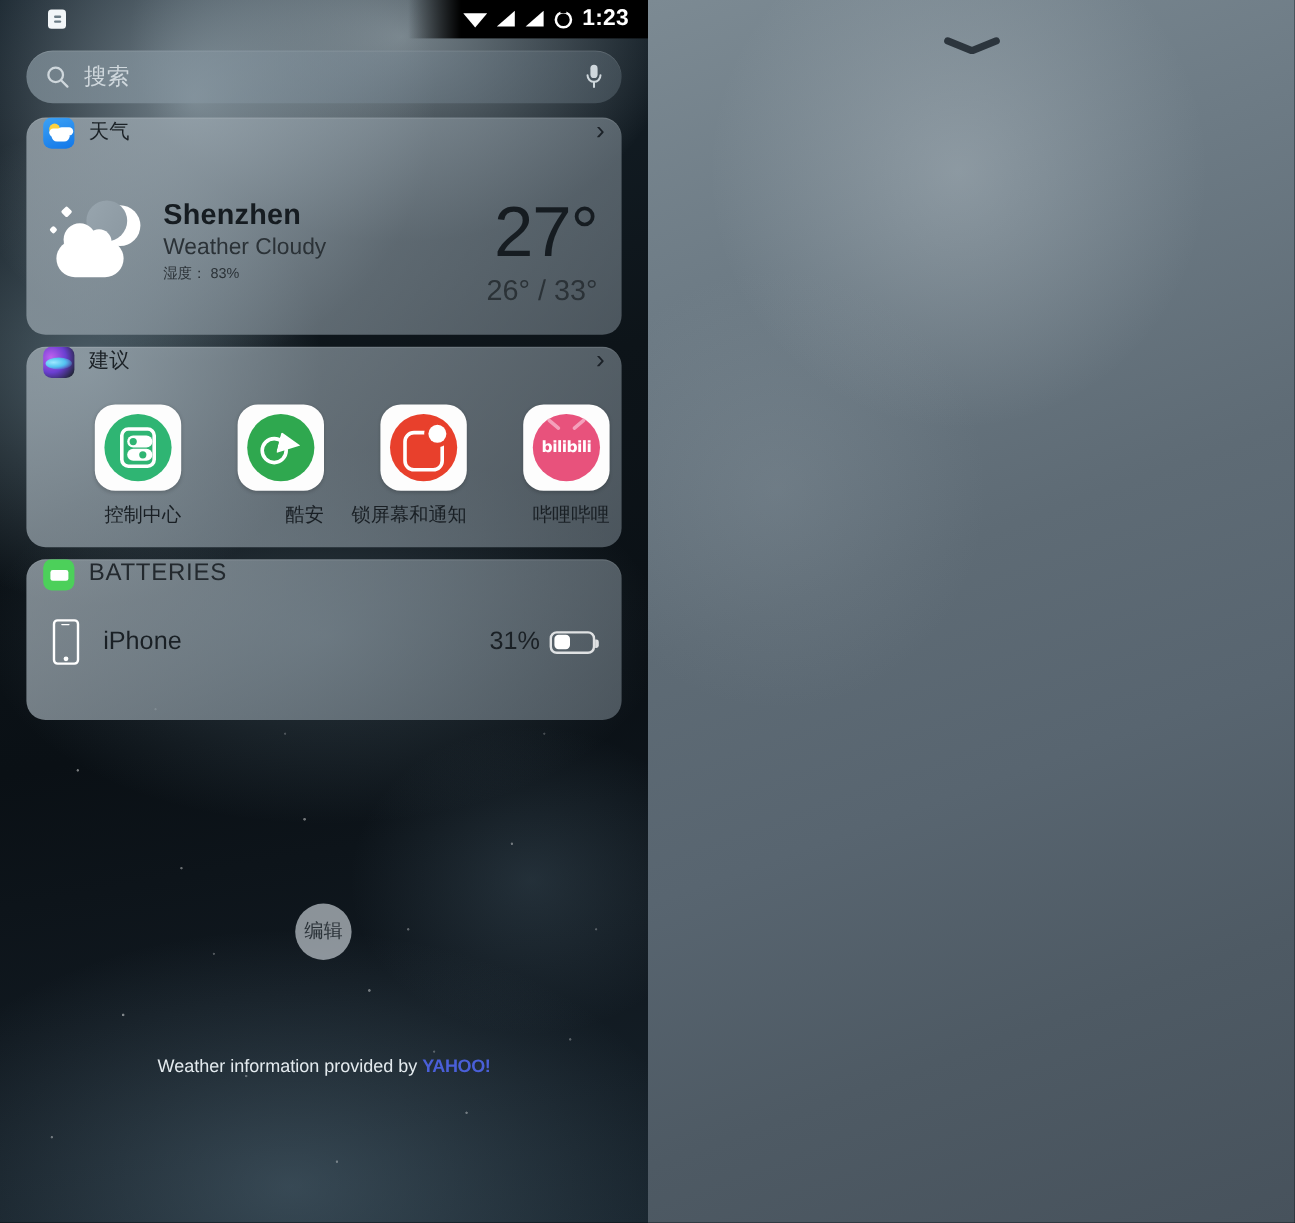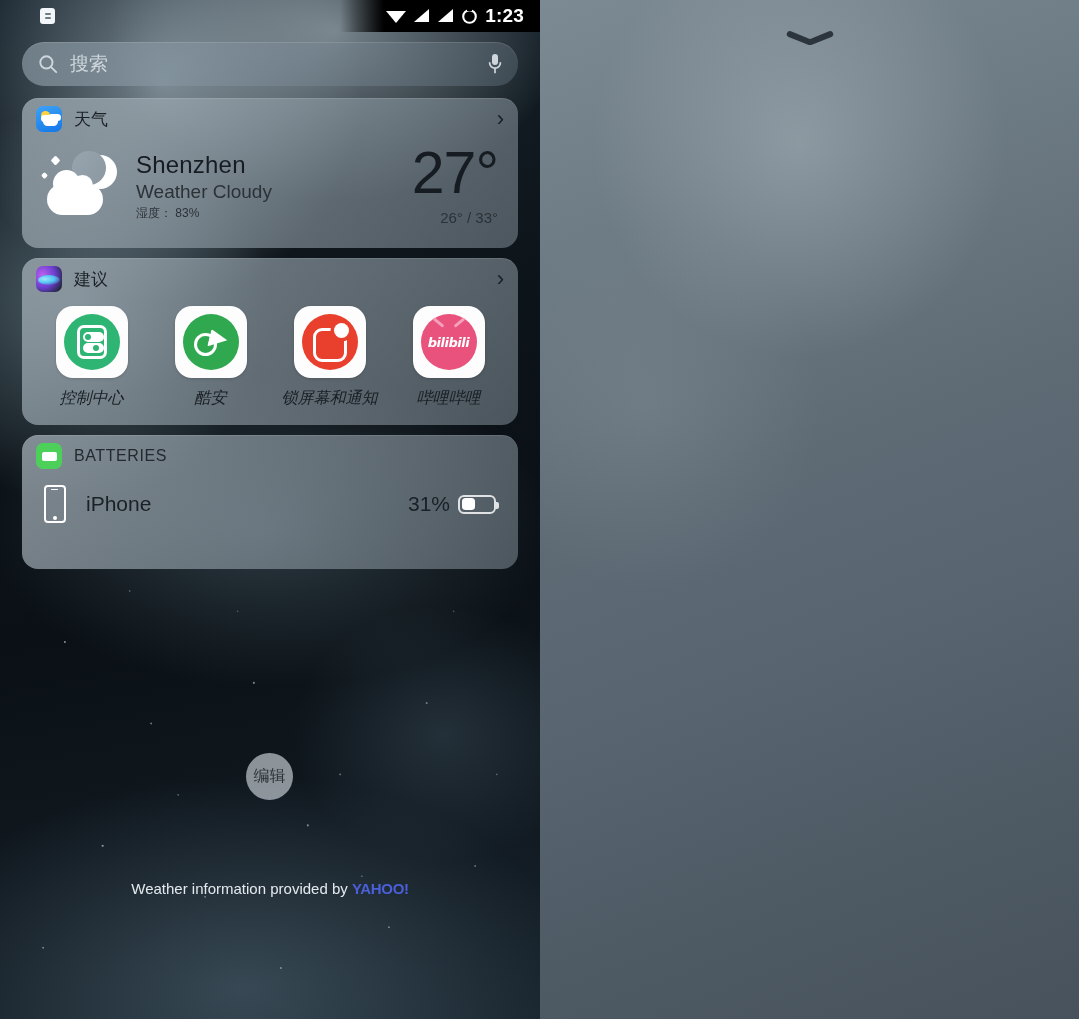--- a/index.html
+++ b/index.html
@@ -80,24 +80,24 @@
   }
   .search-text{ color:#cfd7dc; font-size:19px; margin-left:12px; }
 
   
   .widgets{ position:absolute; top:98px; left:22px; width:496px; z-index:6; }
   .widget{
     border-radius:16px; overflow:hidden; margin-bottom:10px;
     background:linear-gradient(125deg,rgba(168,180,188,.72) 0%,rgba(143,156,165,.68) 42%,rgba(108,120,129,.66) 100%);
     box-shadow:0 1px 0 rgba(255,255,255,.10) inset;
   }
-  .w-head{ height:42px; display:flex; align-items:center; padding:0 14px; }
+  .w-head{ height:42px; display:flex; padding:0 14px; }
   .w-ico{ width:26px;height:26px;border-radius:7px;flex:0 0 26px; position:relative; overflow:hidden;}
   .w-title{ margin-left:12px; color:#1b2126; font-size:17px; font-weight:500; }
-  .w-title.upper{ font-size:16px; letter-spacing:.6px; color:#23292e; }
+  .w-title.upper{ font-size:20px; letter-spacing:.6px; color:#23292e; }
   .chev{ margin-left:auto; color:#1a2026; font-size:22px; line-height:1; font-weight:300;}
 
   
   .ico-weather{ background:linear-gradient(160deg,#3da2f5,#1277e8); }
   .ico-weather::before{content:"";position:absolute;left:5px;top:5px;width:9px;height:9px;border-radius:50%;background:#ffd23f;}
   .ico-weather::after{content:"";position:absolute;left:7px;top:11px;width:15px;height:9px;border-radius:5px;background:#fff;
     box-shadow:-3px -3px 0 -1px #fff, 4px -4px 0 -1px #fff;}
   .ico-siri{ background:radial-gradient(circle at 25% 35%,#c061f0,#6a3fd0 48%,#1d2430 90%); }
   .ico-siri::after{content:"";position:absolute;left:2px;top:9px;width:22px;height:10px;border-radius:50%;
     background:radial-gradient(ellipse at 30% 40%,#9de8ff,#53c3f0 45%,rgba(60,90,160,.2) 80%);}
@@ -113,30 +113,30 @@
   }
   .wx-moon::after{ content:""; position:absolute; left:-11px; top:-4px; width:34px;height:34px;border-radius:50%;
     background:linear-gradient(125deg,rgba(152,165,174,1),rgba(139,152,161,1));}
   .wx-cloud{ position:absolute; left:7px; bottom:8px; width:56px; height:31px; border-radius:16px; background:#fff; }
   .wx-cloud::before{content:"";position:absolute;left:6px;top:-14px;width:27px;height:27px;border-radius:50%;background:#fff;}
   .wx-cloud::after{content:"";position:absolute;left:25px;top:-9px;width:21px;height:21px;border-radius:50%;background:#fff;}
   .wx-star{ position:absolute; background:#fff; width:7px;height:7px; transform:rotate(45deg); border-radius:1.5px;}
   .wx-star.s1{ left:12px; top:8px; }
   .wx-star.s2{ left:2px; top:24px; width:5px;height:5px;}
   .wx-info{ margin-left:14px; }
-  .wx-city{ font-size:24px; color:#161c21; font-weight:400; letter-spacing:.2px; }
+  .wx-city{ font-size:24px; color:#161c21; font-weight:700; letter-spacing:.2px; }
   .wx-cond{ font-size:19px; color:#2b3237; margin-top:2px; font-weight:400;}
   .wx-hum{ font-size:12px; color:#2b3237; margin-top:2px; }
-  .wx-right{ margin-left:auto; text-align:right; padding-right:2px;}
+  .wx-right{ margin-left:auto; text-align:right; padding-right:2px;margin-top:20px;}
   .wx-temp{ font-size:59px; line-height:.92; color:#161c21; font-weight:300; letter-spacing:-1px;}
-  .wx-hl{ font-size:15px; color:#2b3237; margin-top:9px; }
+  .wx-hl{ font-size:24px; color:#2b3237; margin-top:9px; }
 
   
   .sg-body{ display:flex; padding:6px 10px 16px 10px; }
-  .sg-item{ flex:1; display:flex; flex-direction:column; align-items:center;font-style:italic; }
+  .sg-item{ flex:1; display:flex; flex-direction:column; align-items:flex-end; }
   .sg-icon{ width:72px;height:72px;border-radius:17px;background:#fdfdfd;
     display:flex;align-items:center;justify-content:center; box-shadow:0 1px 3px rgba(0,0,0,.15);}
   .sg-label{ margin-top:10px; font-size:16px; color:#191f24; }
   .ci-coolapk{width:56px;height:56px;border-radius:50%;background:#2fa84f;position:relative;}
   .ci-coolapk::before{content:"";position:absolute;left:11px;top:19px;width:17px;height:17px;border-radius:50%;
     border:3.5px solid #fff;}
   .ci-coolapk::after{content:"";position:absolute;left:26px;top:17px;width:0;height:0;
     border-left:18px solid #fff;border-top:7px solid transparent;border-bottom:11px solid transparent;
     transform:rotate(14deg);border-radius:2px;}
   .ci-cc{width:56px;height:56px;border-radius:50%;background:#2fb573;display:flex;align-items:center;justify-content:center;}

